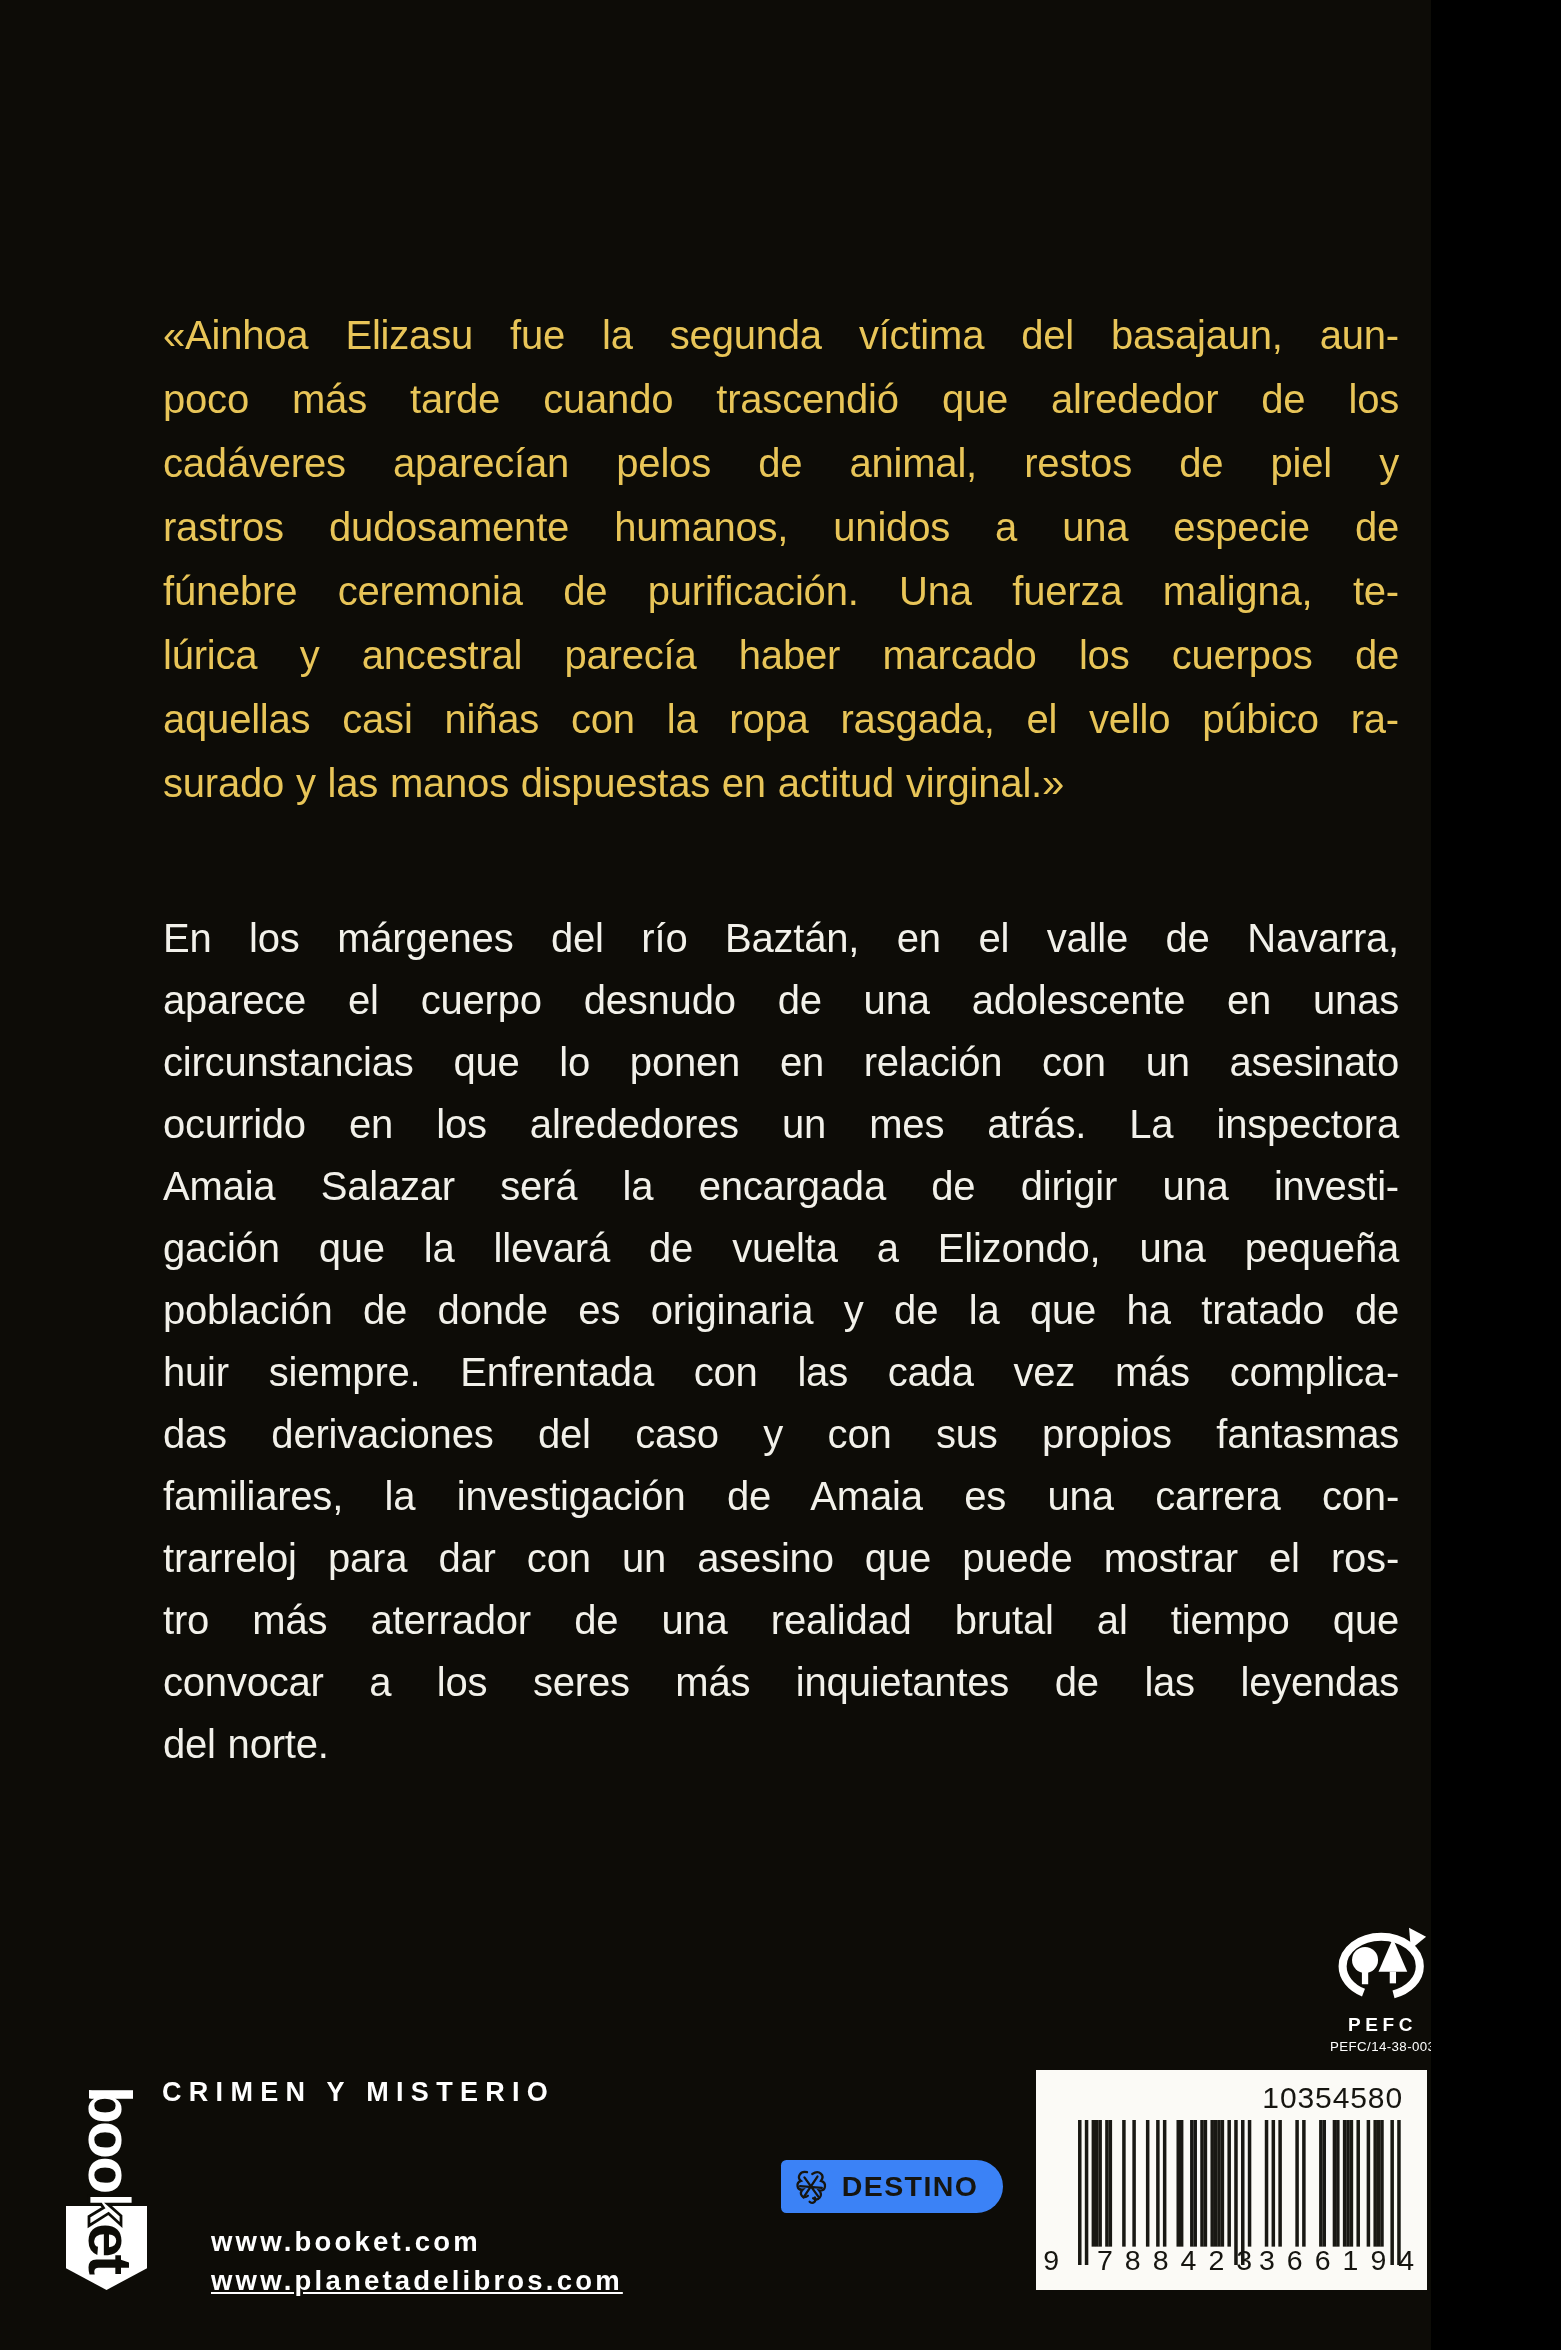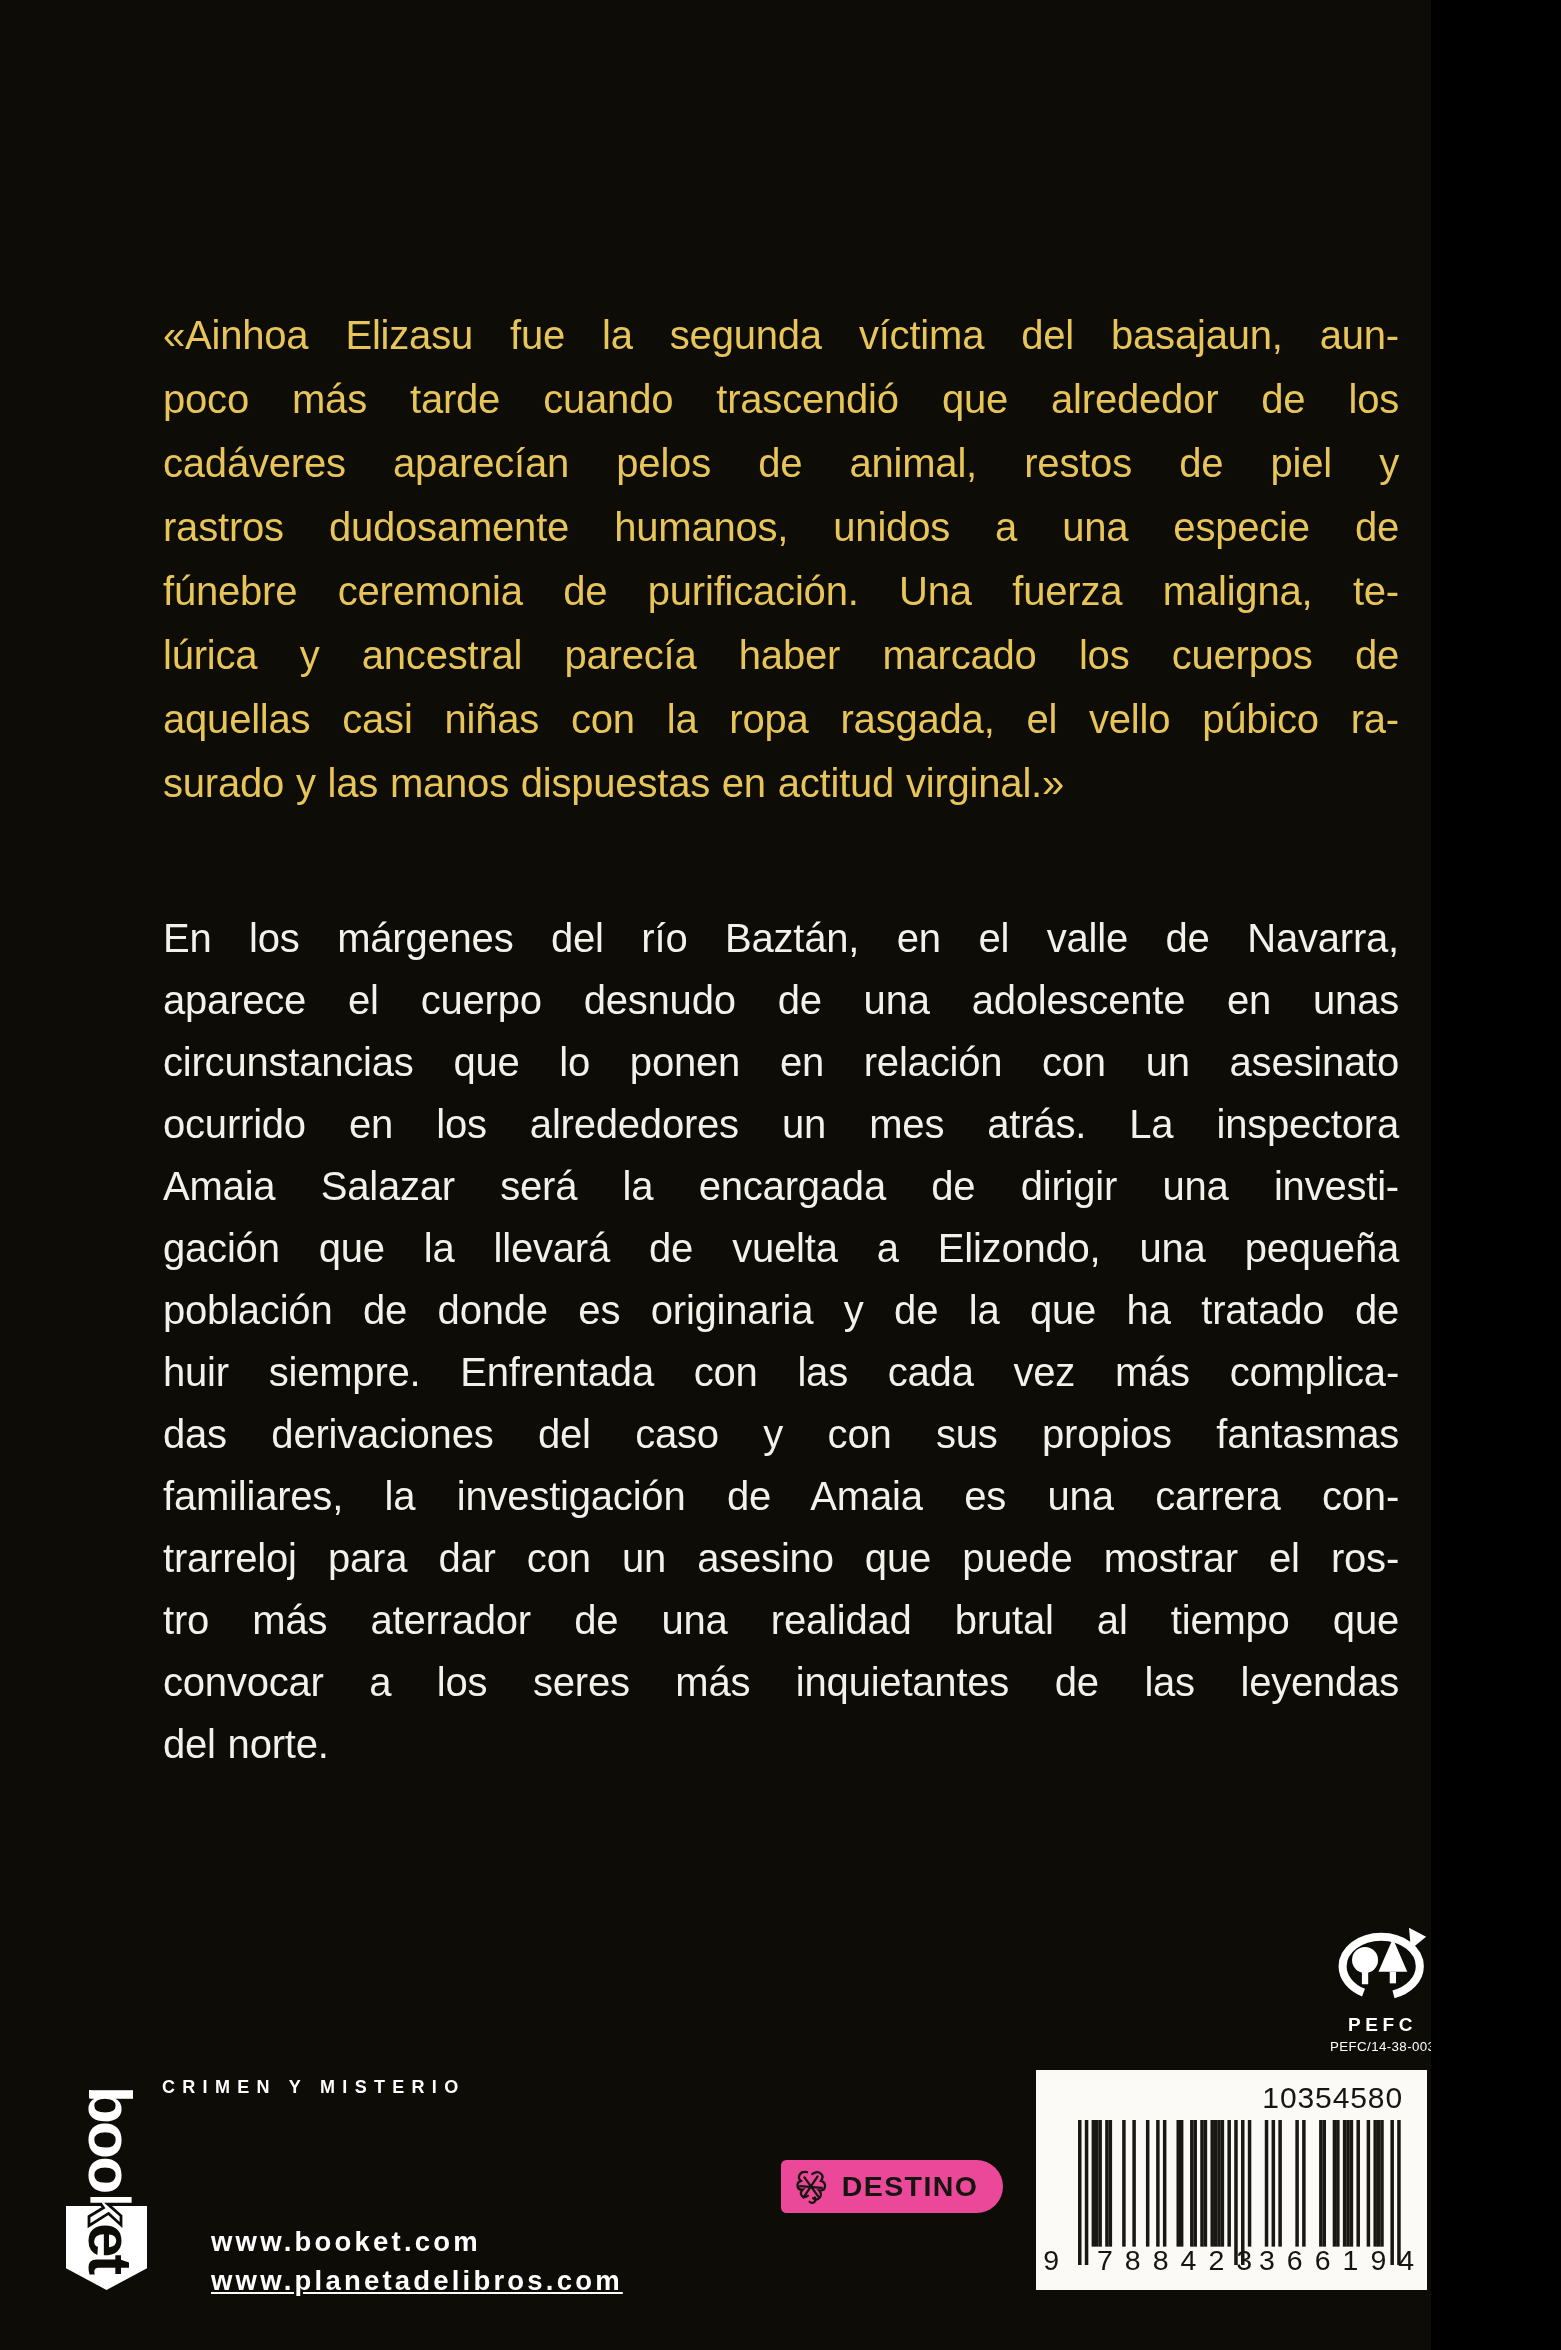--- a/index.html
+++ b/index.html
@@ -59,36 +59,36 @@
     letter-spacing:-2.8px;
     white-space:nowrap;
     color:#fff;
   }
   .booket-word .seg-k{-webkit-text-stroke:2.8px var(--bg);}
   .booket-word .seg-dark{color:var(--bg);}
 
   
   .collection{
     position:absolute;left:162px;top:2077px;
-    color:#fff;font-weight:bold;font-size:18px;
+    color:#fff;font-weight:bold;font-size:27px;
     letter-spacing:7.3px;white-space:nowrap;
   }
   .url{
     position:absolute;left:163px;
     color:#fff;font-weight:bold;font-size:27.5px;
     letter-spacing:3.2px;white-space:nowrap;margin-left:48px;
   }
   .url-1{top:2226px;}
   .url-2{top:2265px;text-decoration:underline;}
 
   
   .destino{
     position:absolute;left:781px;top:2160px;
     width:222px;height:53px;
-    background:#ec4899;
+    background:#3b82f6;
     border-radius:5.5px 27px 27px 5.5px;
     display:flex;align-items:center;
   }
   .destino .scribble{margin-left:12px;width:35px;height:40px;flex:none;}
   .destino .dlabel{
     margin-left:13.8px;
     color:var(--ink);font-weight:bold;font-size:28.5px;letter-spacing:1.4px;
   }
 
   

